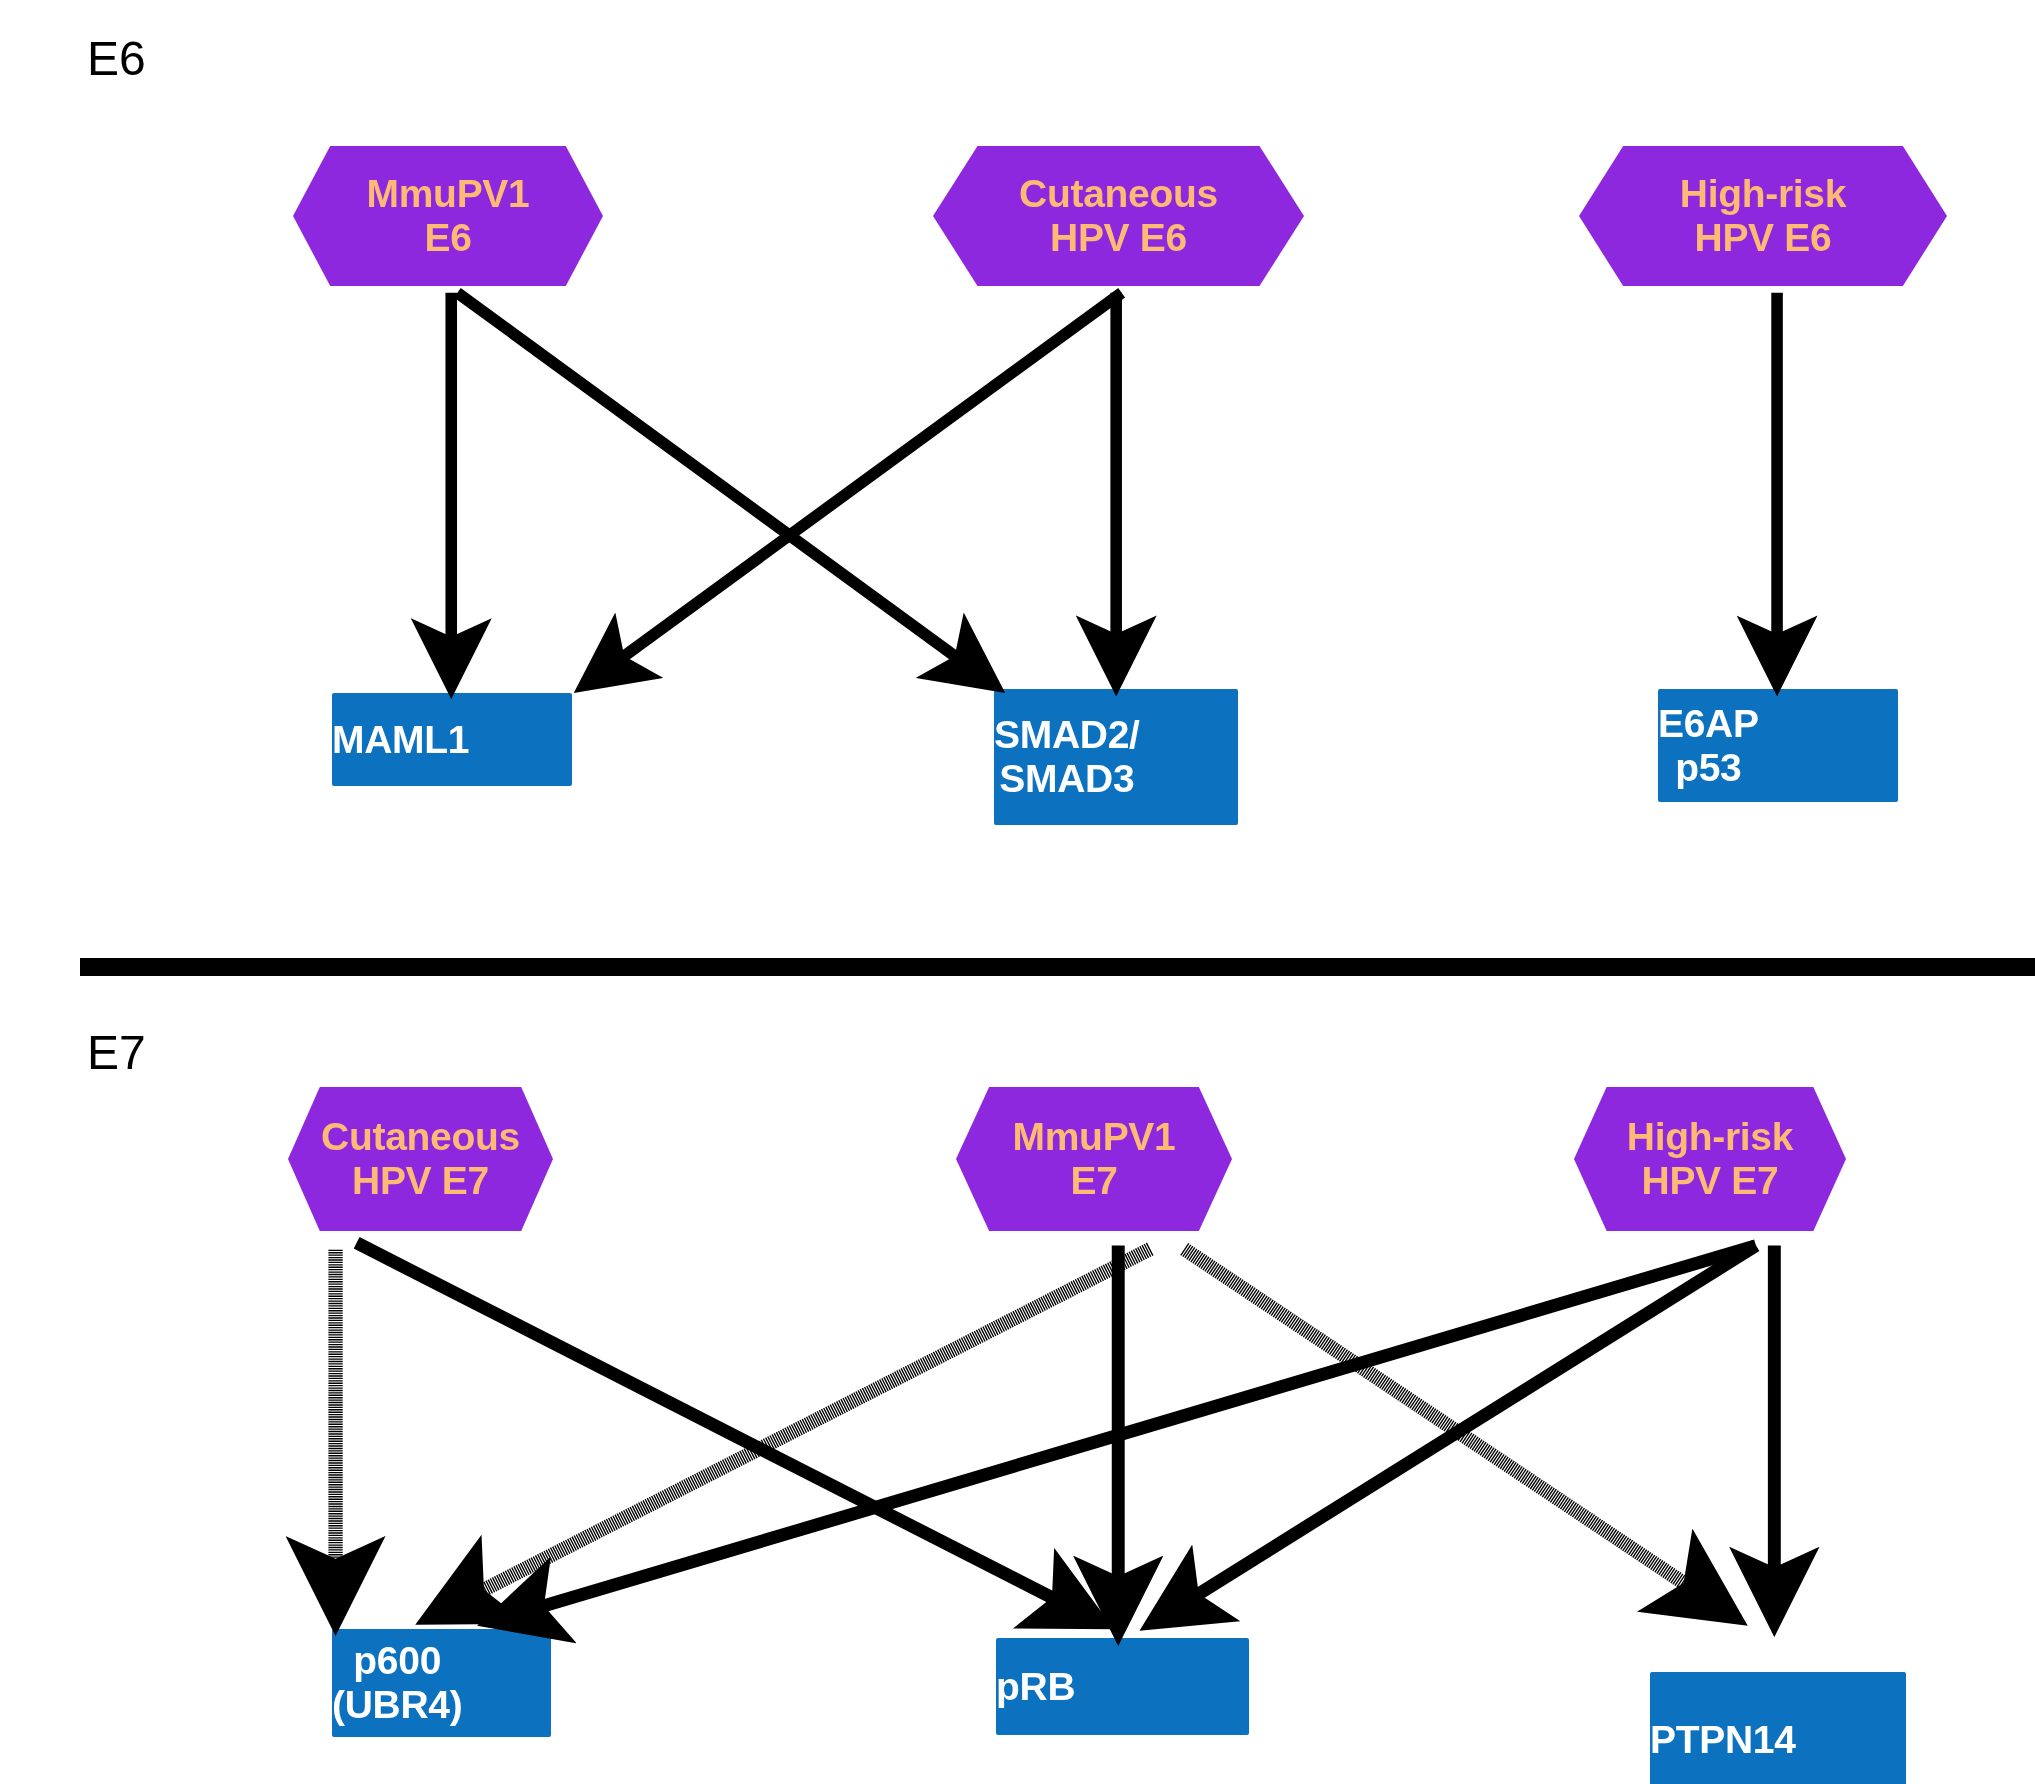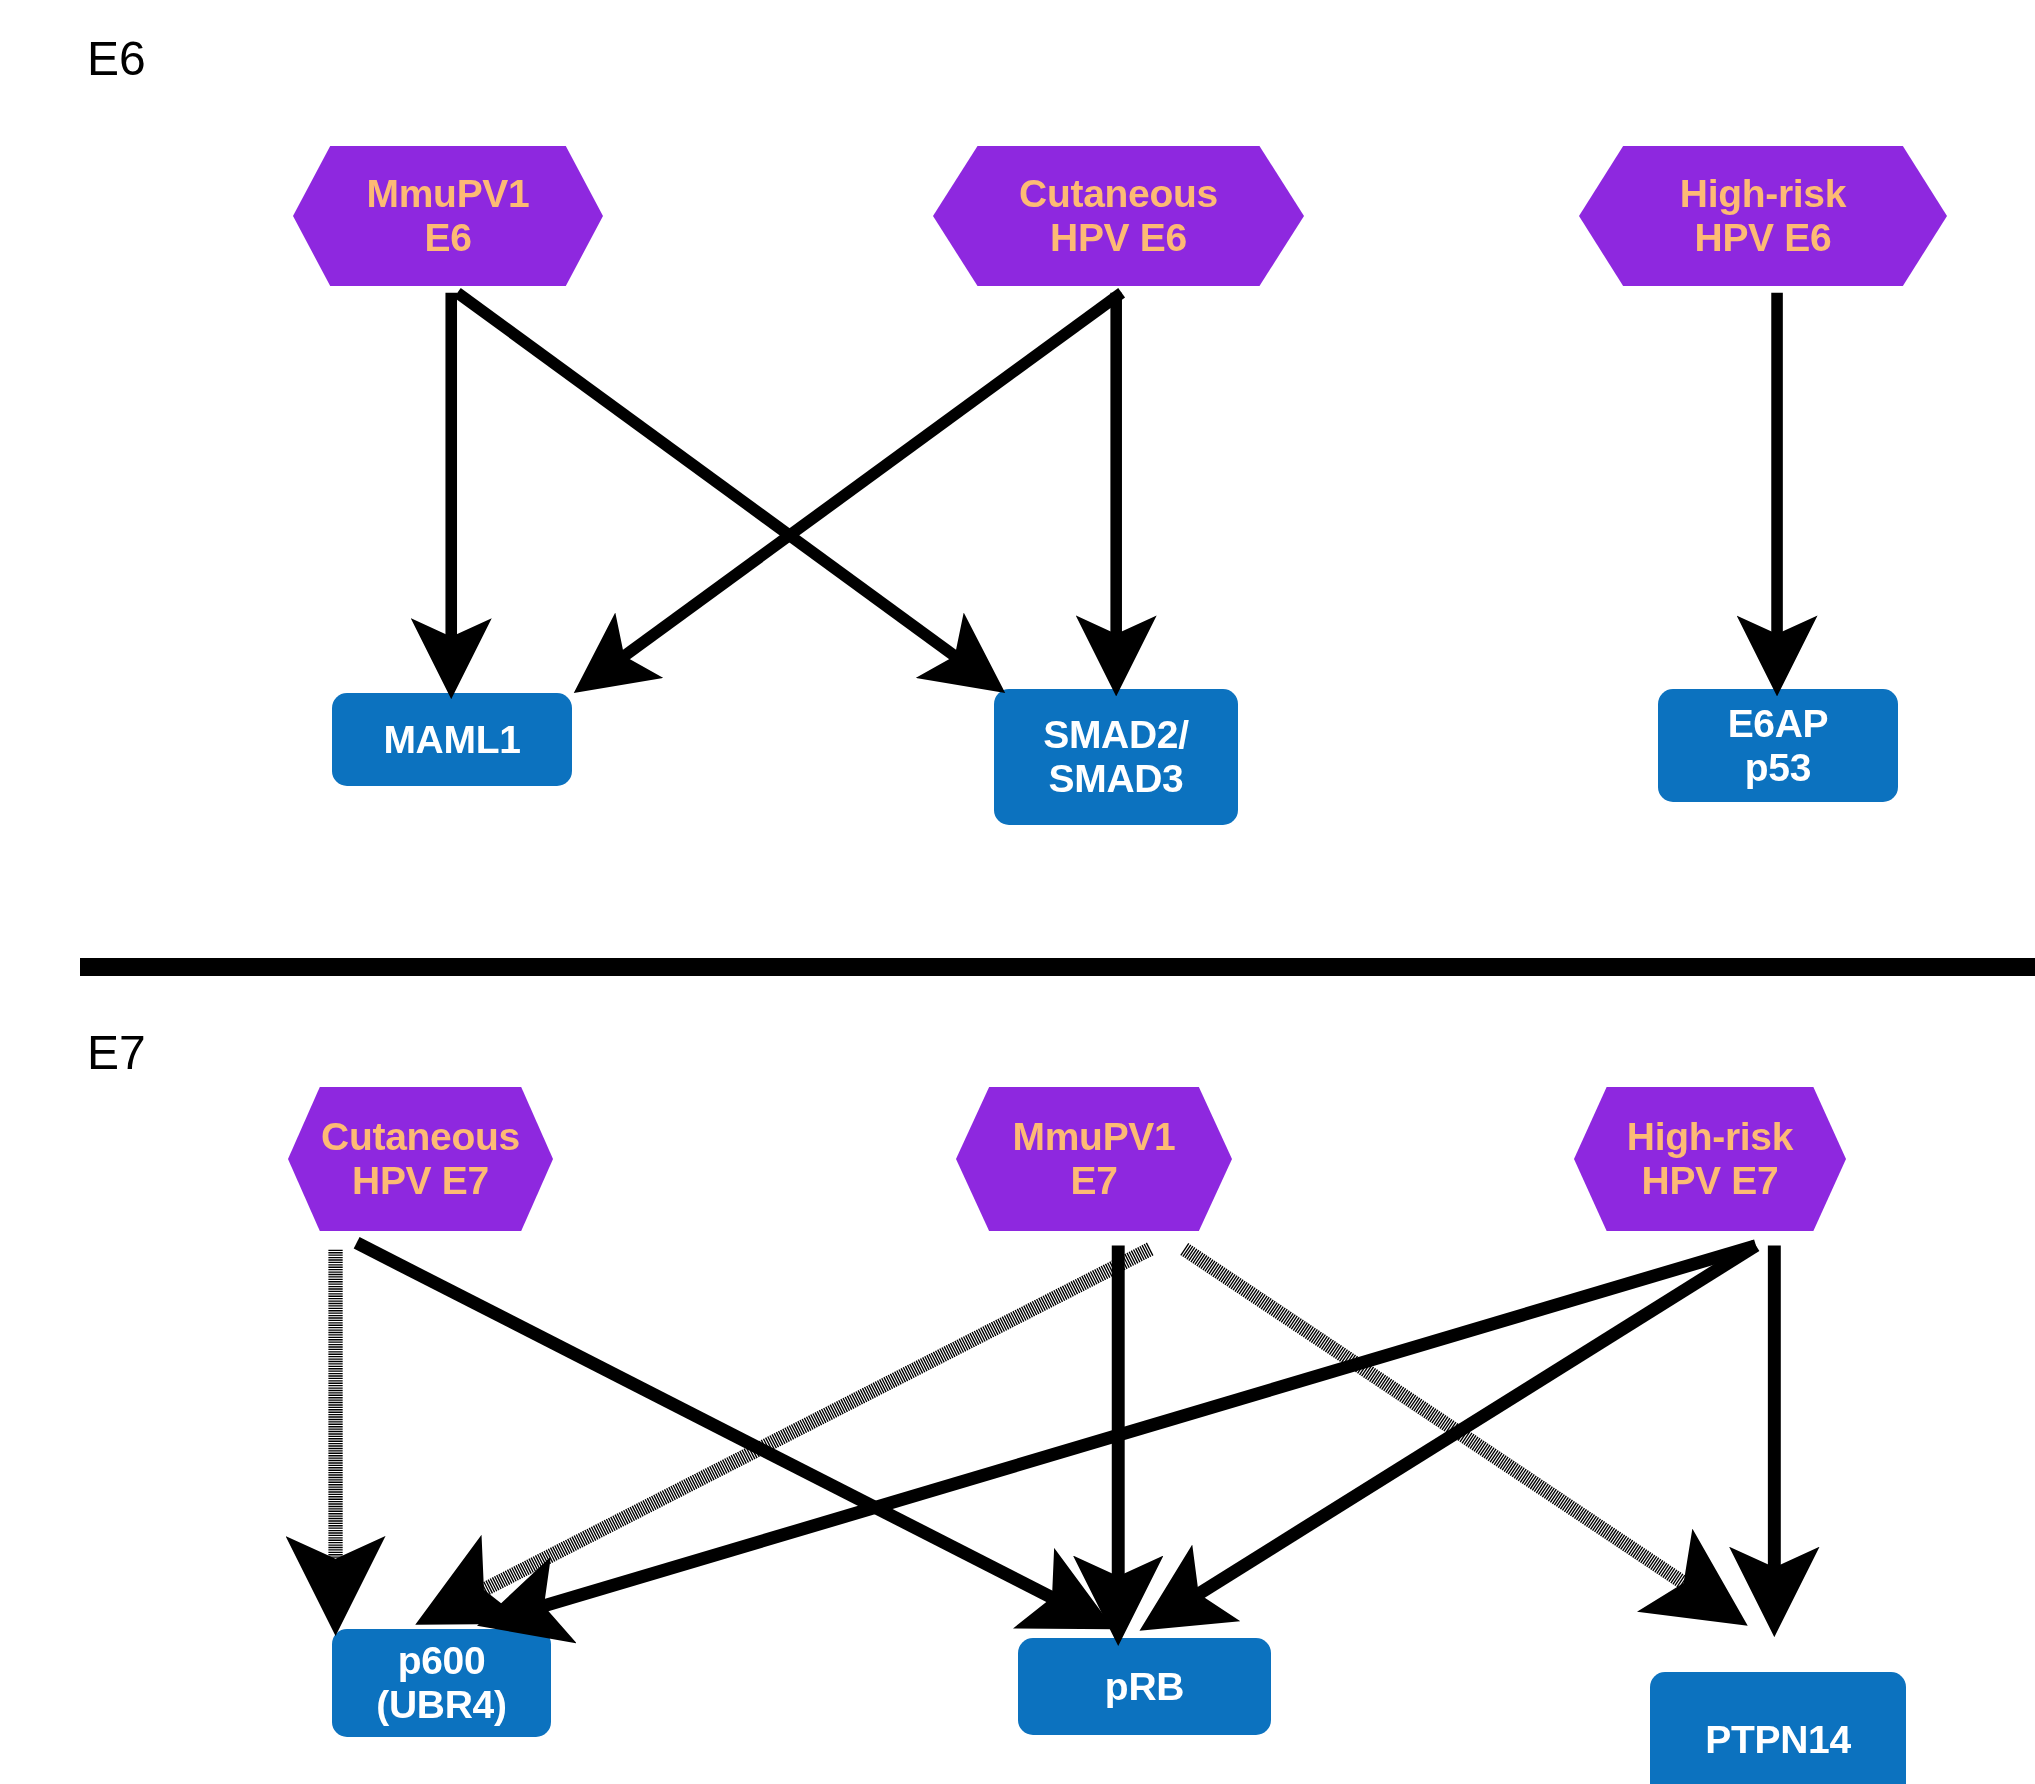--- a/index.html
+++ b/index.html
@@ -40,22 +40,22 @@
     line-height:1.12;
     white-space:pre-line;
     font-family:"Liberation Sans", sans-serif;
     letter-spacing:-0.3px;
   }
 
   
   .box{
     position:absolute;
     background:#0C72BF;
-    border-radius:15px;
-    display:flex;align-items:center;justify-content:center;
+    border-radius:2px;
+    display:flex;align-items:center;
     text-align:center;
   }
   .box .box-label{
     color:#ffffff;
     font-size:39px;
     font-weight:bold;
     line-height:1.12;
     white-space:pre-line;
     font-family:"Liberation Sans", sans-serif;
     letter-spacing:-0.3px;
@@ -116,21 +116,21 @@
   <div class="hex" style="left:1574px;top:1087px;width:272px;height:144px;">
     <span class="hex-label">High-risk
 HPV E7</span>
   </div>
 
   <div class="box" style="left:332px;top:1629px;width:219px;height:108px;">
     <span class="box-label">p600
 (UBR4)</span>
   </div>
 
-  <div class="box" style="left:996px;top:1638px;width:253px;height:97px;margin-left:22px;">
+  <div class="box" style="left:996px;top:1638px;width:253px;height:97px;">
     <span class="box-label">pRB</span>
   </div>
 
   <div class="box" style="left:1650px;top:1672px;width:256px;height:136px;">
     <span class="box-label">PTPN14</span>
   </div>
 
   <svg class="edges" viewBox="0 0 2990 2621">
     <defs>
       <marker id="ah" markerWidth="7" markerHeight="7" refX="5.4" refY="3.5" orient="auto" markerUnits="strokeWidth">

